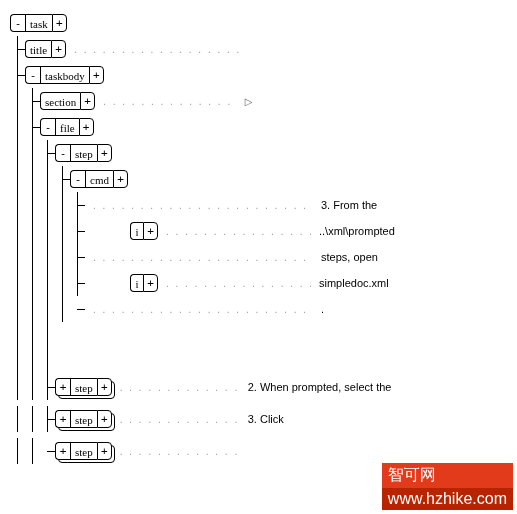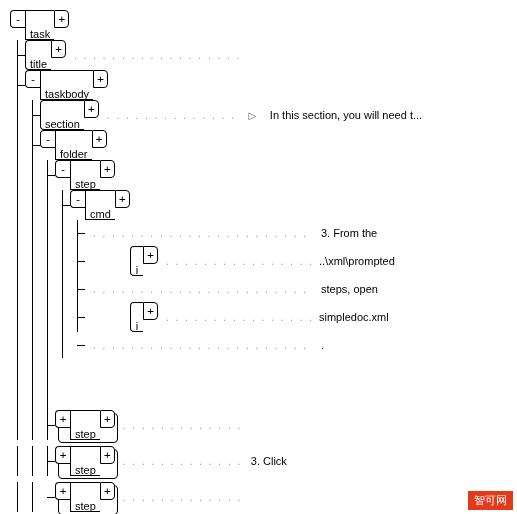--- a/index.html
+++ b/index.html
@@ -64,21 +64,21 @@
     line-height: 18px;
     text-align: center;
     font-size: 11px;
     padding: 0 2px;
     box-sizing: border-box;
   }
   .btn.square { width: 15px; padding: 0; font-family: monospace; }
   .btn.left { border-top-left-radius: 4px; border-bottom-left-radius: 4px; border-right: none; }
   .btn.mid { border-right: none; }
   .btn.right { border-top-right-radius: 4px; border-bottom-right-radius: 4px; }
-  .btn.tag { padding: 14px 4px; }
+  .btn.tag { padding: 0 4px; font-family: Liberation Serif, serif; }
   .dots {
     flex-shrink: 0;
     color: #999;
     letter-spacing: 2px;
     overflow: hidden;
     white-space: nowrap;
     font-size: 10px;
     margin: 0 8px;
   }
   .arrow {
@@ -89,21 +89,21 @@
   }
   .text {
     color: #000;
     white-space: nowrap;
   }
   .watermark {
     position: fixed;
     bottom: 4px;
     right: 4px;
     display: flex;
-    font-size: 11px;
+    font-size: 16px;
     font-family: sans-serif;
     flex-direction: column;
   }
   .watermark .a { background: #e13b1b; color: #fff; padding: 2px 6px; }
   .watermark .b { background: #b82400; color: #fff; padding: 2px 6px; }
 </style>
 </head>
 <body>
 
 <div class="row">
@@ -134,29 +134,28 @@
 
 <div class="row">
   <div class="indent line"></div>
   <div class="indent line branch"></div>
   <div class="node-group">
     <div class="btn tag left">section</div>
     <div class="btn square right">+</div>
   </div>
   <div class="dots" style="width:130px">. . . . . . . . . . . . . . . . . .</div>
   <div class="arrow">▷</div>
-  <div class="text" style="margin-left:10px">In this section, you will need t...</div>
-</div>
-
-<div class="row">
-  <div class="indent line"></div>
-  <div class="indent line branch"></div>
-  <div class="node-group">
-    <div class="btn square left">-</div>
-    <div class="btn tag mid">folder</div>
+</div>
+
+<div class="row">
+  <div class="indent line"></div>
+  <div class="indent line branch"></div>
+  <div class="node-group">
+    <div class="btn square left">-</div>
+    <div class="btn tag mid">file</div>
     <div class="btn square right">+</div>
   </div>
 </div>
 
 <div class="row">
   <div class="indent line"></div>
   <div class="indent line"></div>
   <div class="indent line branch"></div>
   <div class="node-group">
     <div class="btn square left">-</div>
@@ -252,20 +251,21 @@
 <div class="row" style="margin-bottom:6px">
   <div class="indent line"></div>
     <div class="indent line"></div>
     <div class="indent line branch"></div>
   <div class="node-group stack">
     <div class="btn square left">+</div>
     <div class="btn tag mid">step</div>
     <div class="btn square right">+</div>
   </div>
   <div class="dots" style="width:120px">. . . . . . . . . . . . . . . .</div>
+  <div class="text">2. When prompted, select the</div>
 </div>
 
 <div class="row" style="margin-bottom:6px">
   <div class="indent line"></div>
     <div class="indent line"></div>
     <div class="indent line branch"></div>
   <div class="node-group stack">
     <div class="btn square left">+</div>
     <div class="btn tag mid">step</div>
     <div class="btn square right">+</div>
@@ -281,13 +281,14 @@
   <div class="node-group stack">
     <div class="btn square left">+</div>
     <div class="btn tag mid">step</div>
     <div class="btn square right">+</div>
   </div>
   <div class="dots" style="width:120px">. . . . . . . . . . . . . . . .</div>
 </div>
 
 <div class="watermark">
   <div class="a">智可网</div>
+  <div class="b">www.hzhike.com</div>
 </div>
 
 </body></html>

